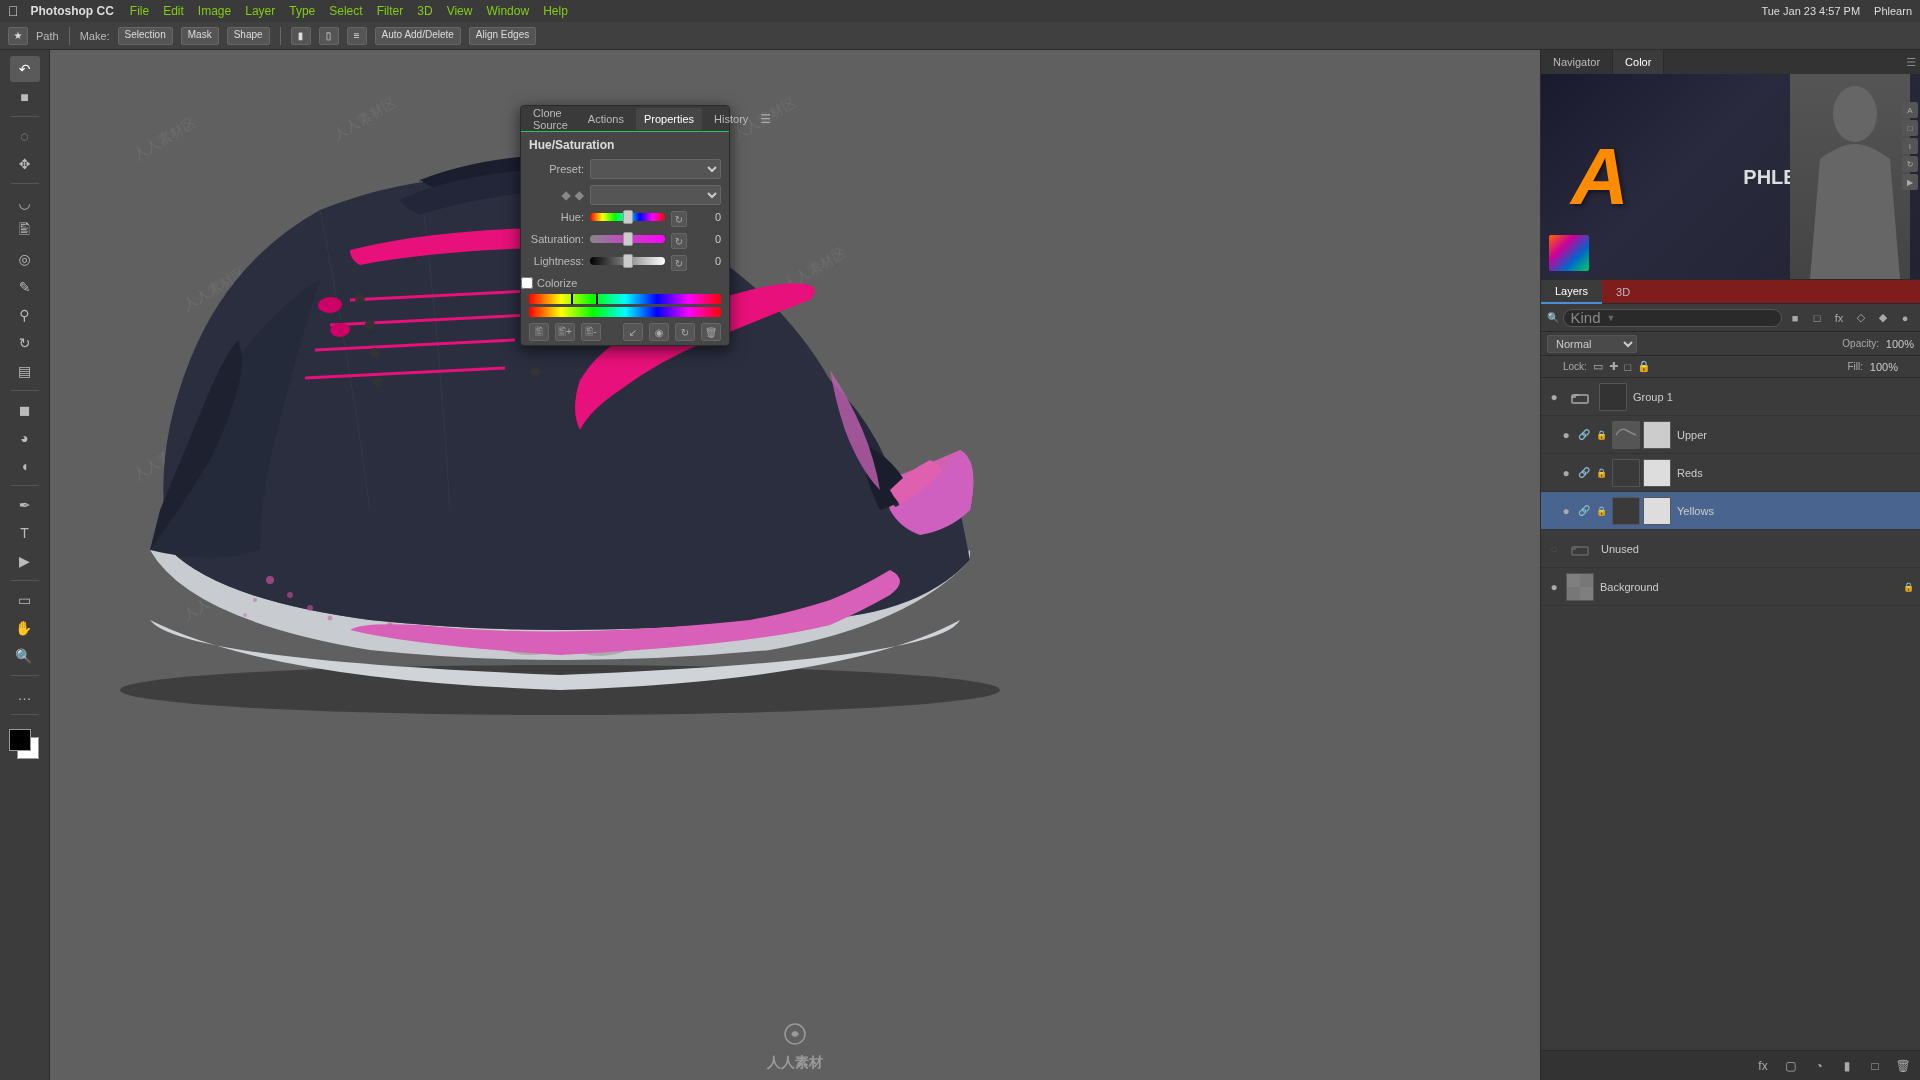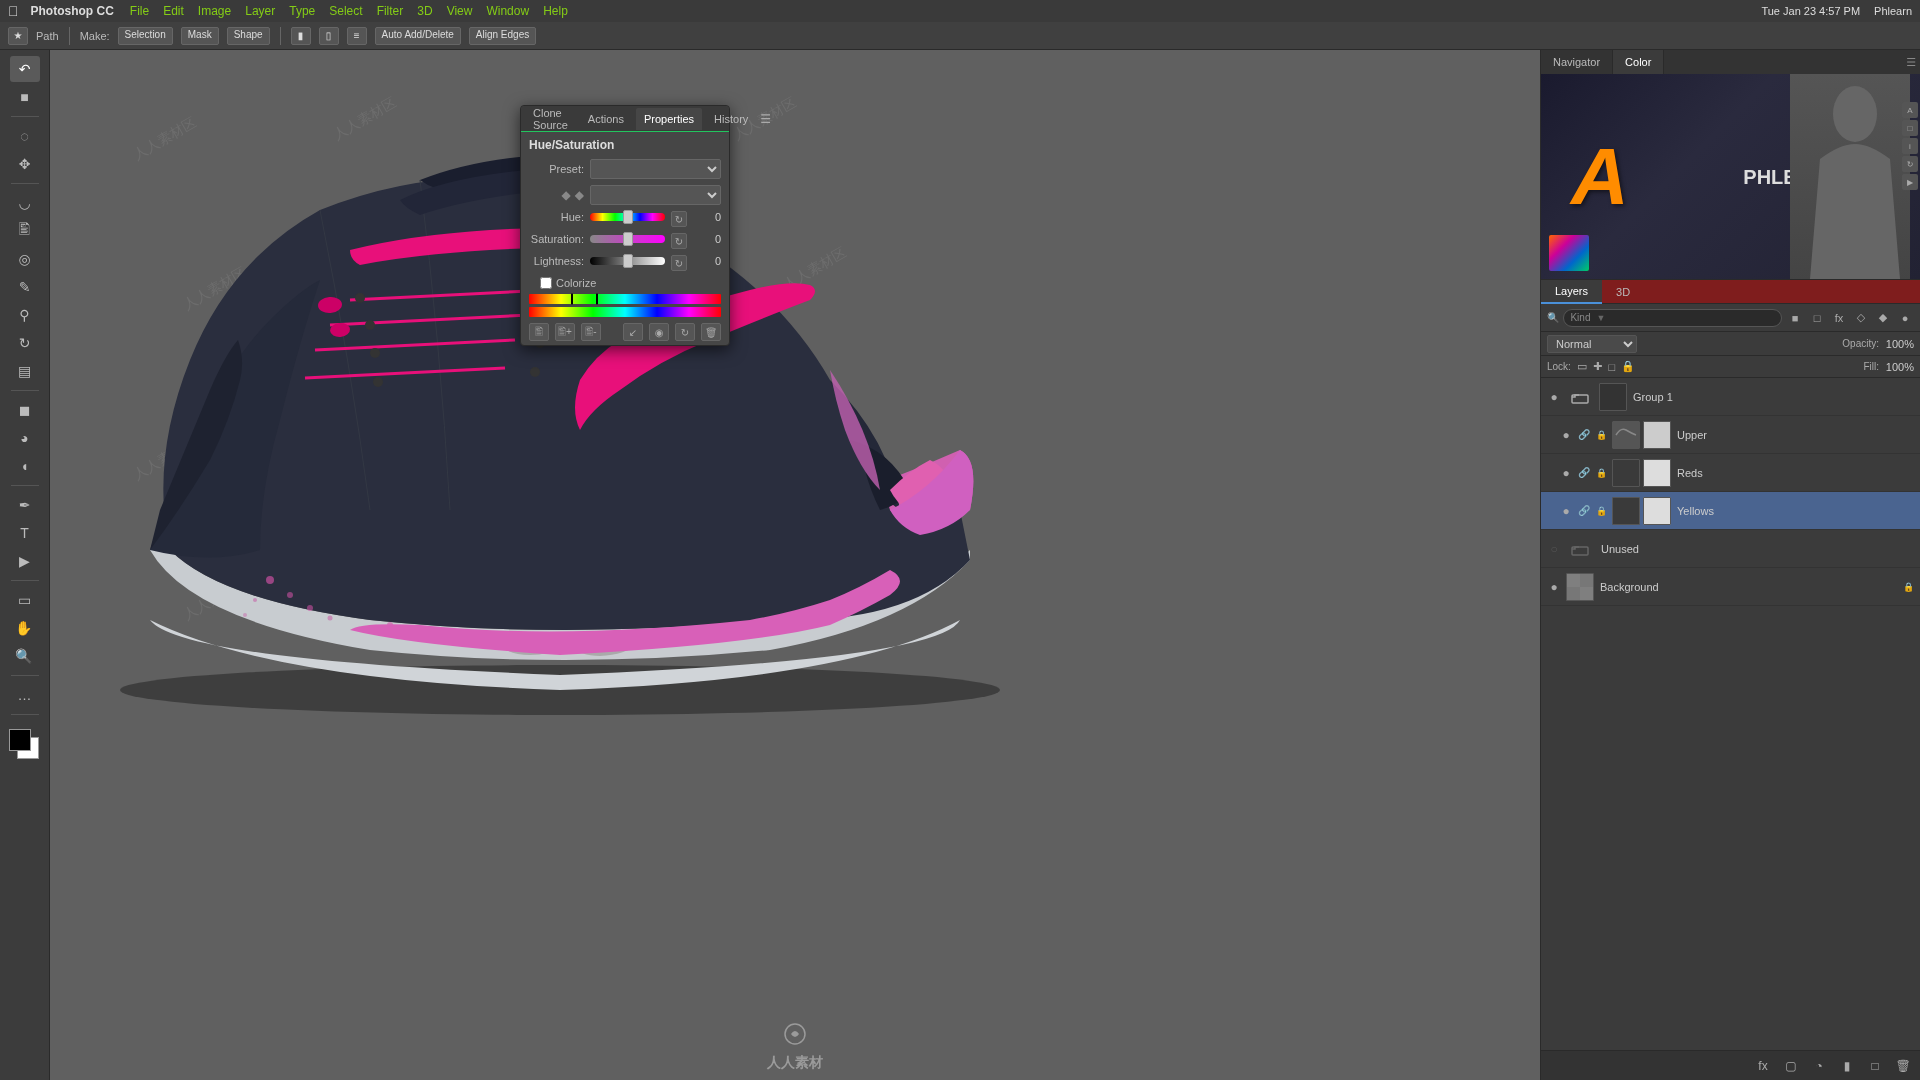--- a/index.html
+++ b/index.html
@@ -377,21 +377,21 @@
       gap: 3px;
       margin-left: auto;
     }
     .opacity-label { color: #aaa; font-size: 10px; }
     .opacity-value { color: #ccc; font-size: 11px; width: 32px; text-align: right; }
 
     .lock-row {
       height: 22px;
       display: flex;
       align-items: center;
-      padding: 0 6px;
+      padding: 0 22px;
       gap: 6px;
       background: #3b3b3b;
       border-bottom: 1px solid #2a2a2a;
       font-size: 10px;
       color: #aaa;
     }
     .lock-icon {
       font-size: 11px;
       cursor: pointer;
     }
@@ -624,21 +624,21 @@
       font-size: 10px;
       color: #aaa;
       cursor: pointer;
       border: 1px solid #666;
       border-radius: 2px;
       background: #555;
     }
     .colorize-row {
       display: flex;
       align-items: center;
-      padding: 3px 19px;
+      padding: 3px 0;
       gap: 4px;
     }
     .colorize-check {
       width: 12px;
       height: 12px;
     }
     .colorize-label {
       font-size: 11px;
       color: #bbb;
     }
@@ -993,21 +993,21 @@
 
   <div id="layers-panel">
     <div class="layers-tabs">
       <div class="layers-tab active">Layers</div>
       <div class="layers-tab">3D</div>
     </div>
 
     <div class="layers-toolbar">
       <div style="font-size:10px;color:#aaa;display:flex;align-items:center;gap:3px;">🔍</div>
       <div class="layers-search">
-        <span style="font-size:10px;color:#888;">Kind</span>
+        <span style="font-size:15px;color:#888;">Kind</span>
         <span style="font-size:9px;color:#666;margin-left:2px;">▼</span>
       </div>
       <div class="layers-tb-icon">■</div>
       <div class="layers-tb-icon">□</div>
       <div class="layers-tb-icon">fx</div>
       <div class="layers-tb-icon">◇</div>
       <div class="layers-tb-icon">◆</div>
       <div class="layers-tb-icon">●</div>
     </div>
 

